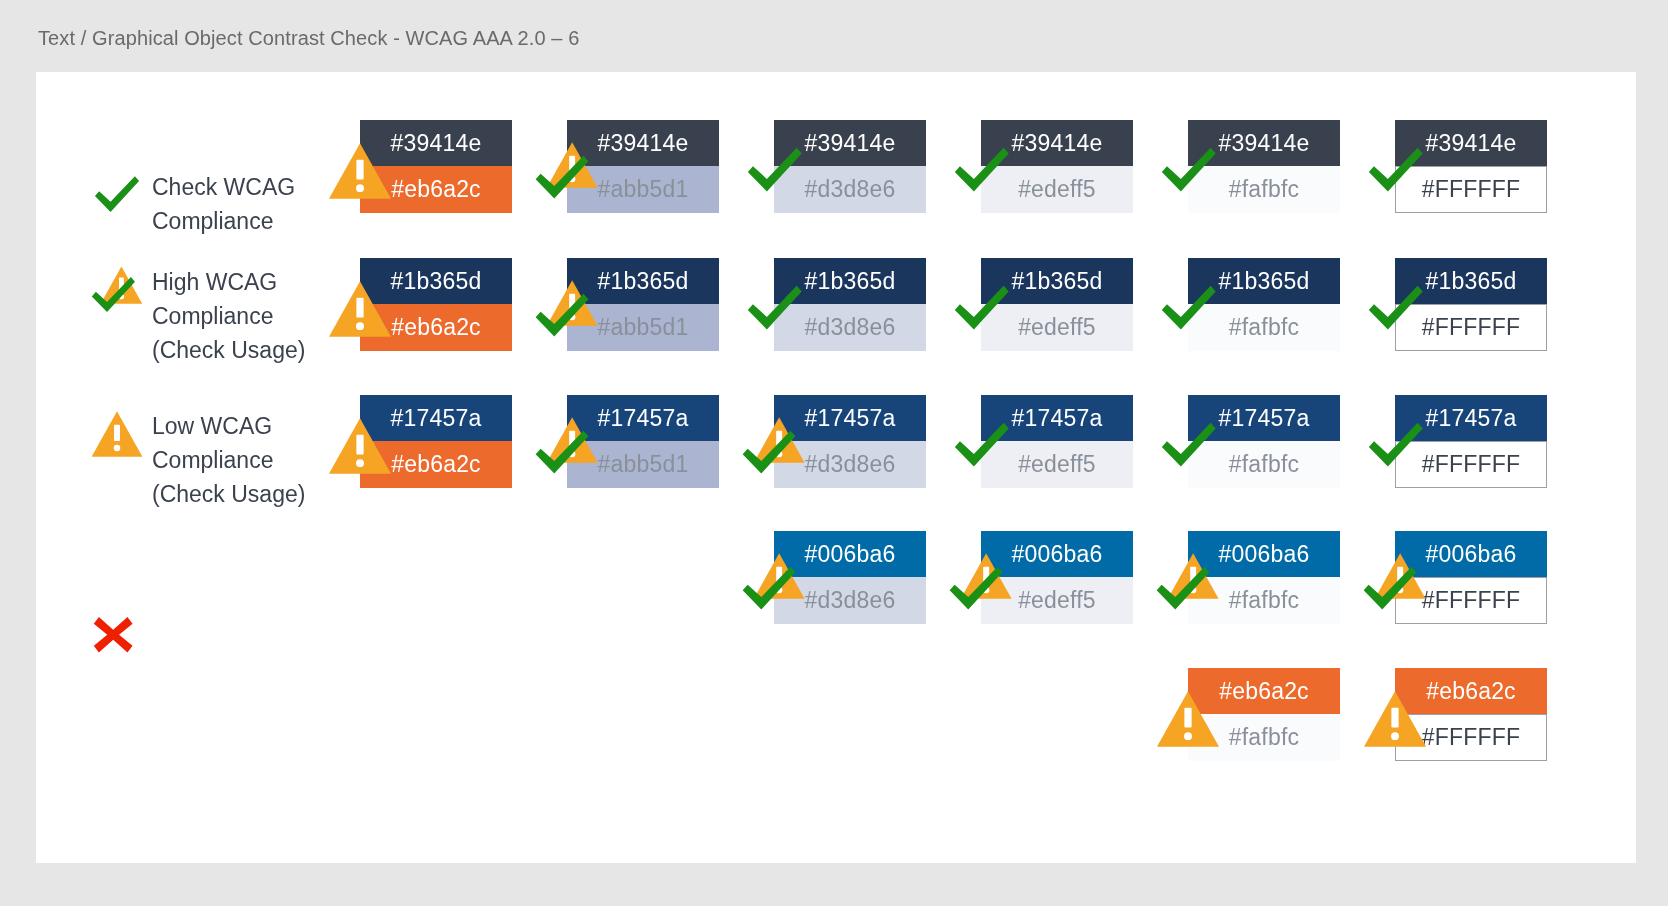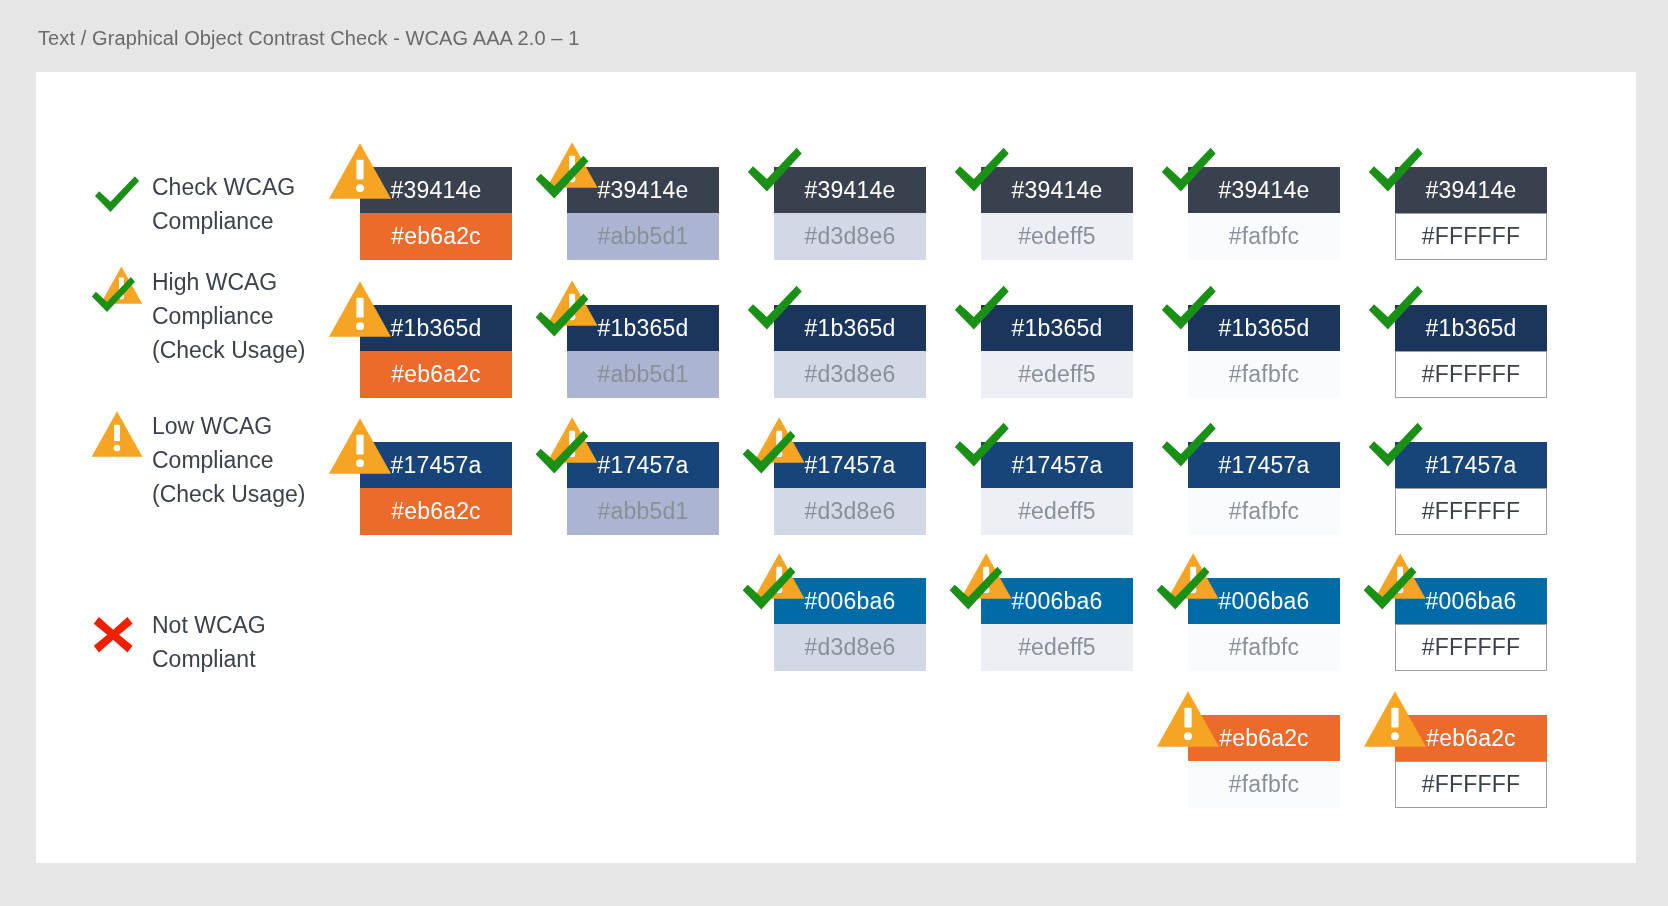--- a/index.html
+++ b/index.html
@@ -89,21 +89,20 @@
     position: absolute;
     left: 0;
     width: 152px;
     height: 46px;
     box-sizing: border-box;
     display: flex;
     align-items: center;
     justify-content: center;
     font-size: 23px;
     letter-spacing: 0.2px;
-    margin-top: 47px;
   }
   .cell .half.top {
     top: 0;
   }
   .cell .half.bottom {
     top: 46px;
     height: 47px;
   }
   .cell .bordered {
     border: 1px solid #9aa0a6;
@@ -113,21 +112,21 @@
     left: -38px;
     top: 18px;
     width: 76px;
     height: 66px;
     z-index: 5;
   }
 </style>
 </head>
 <body>
 
-<div class="page-title">Text / Graphical Object Contrast Check - WCAG AAA 2.0 – 1</div>
+<div class="page-title">Text / Graphical Object Contrast Check - WCAG AAA 2.0 – 6</div>
 
 <div class="card">
   <div class="legend">
       <div class="legend-row" style="top: 48px;">
         <div class="legend-icon">
           <svg viewBox="0 0 100 100" width="59.519999999999996" height="51.839999999999996" class="chk" style="left: 3.24px; top: 1.08px;">
             <path d="M8 52 L16 43 L38 63 L85 14 L93 23 L38 83 Z" fill="#1a9017"></path>
           </svg>
         </div>
         <div class="legend-label">Check WCAG
@@ -159,22 +158,20 @@
         <div class="legend-label">Low WCAG
 Compliance
 (Check Usage)</div>
       </div>
       <div class="legend-row" style="top: 488px;">
         <div class="legend-icon">
           <svg viewBox="0 0 100 100" width="48.36" height="42.120000000000005" class="xmark" style="left: 5.1px; top: 3.78px;">
             <path d="M16 12 L50 42 L84 12 L96 28 L64 54 L96 80 L84 96 L50 66 L16 96 L4 80 L36 54 L4 28 Z" fill="#ef2000"></path>
           </svg>
         </div>
-        <div class="legend-label" style="padding-top: 0px;">Not WCAG
-Compliant</div>
       </div>
     </div>
   <div class="grid">
       <div class="cell" style="left: 324px; top: 48px;">
         <div class="half top" style="background: rgb(57, 65, 78); color: rgb(255, 255, 255);">#39414e</div>
         <div class="half bottom" style="background: rgb(235, 106, 44); color: rgb(255, 255, 255);">#eb6a2c</div>
         <div class="cell-icon">
           <svg viewBox="0 0 100 100" width="76" height="66" class="tri" style="left: 0px; top: 0px;">
             <path d="M50 8 L97 92 L3 92 Z" fill="#f5a423"></path>
             <rect x="44.5" y="33" width="11" height="30" fill="#ffffff" rx="1.5"></rect>

